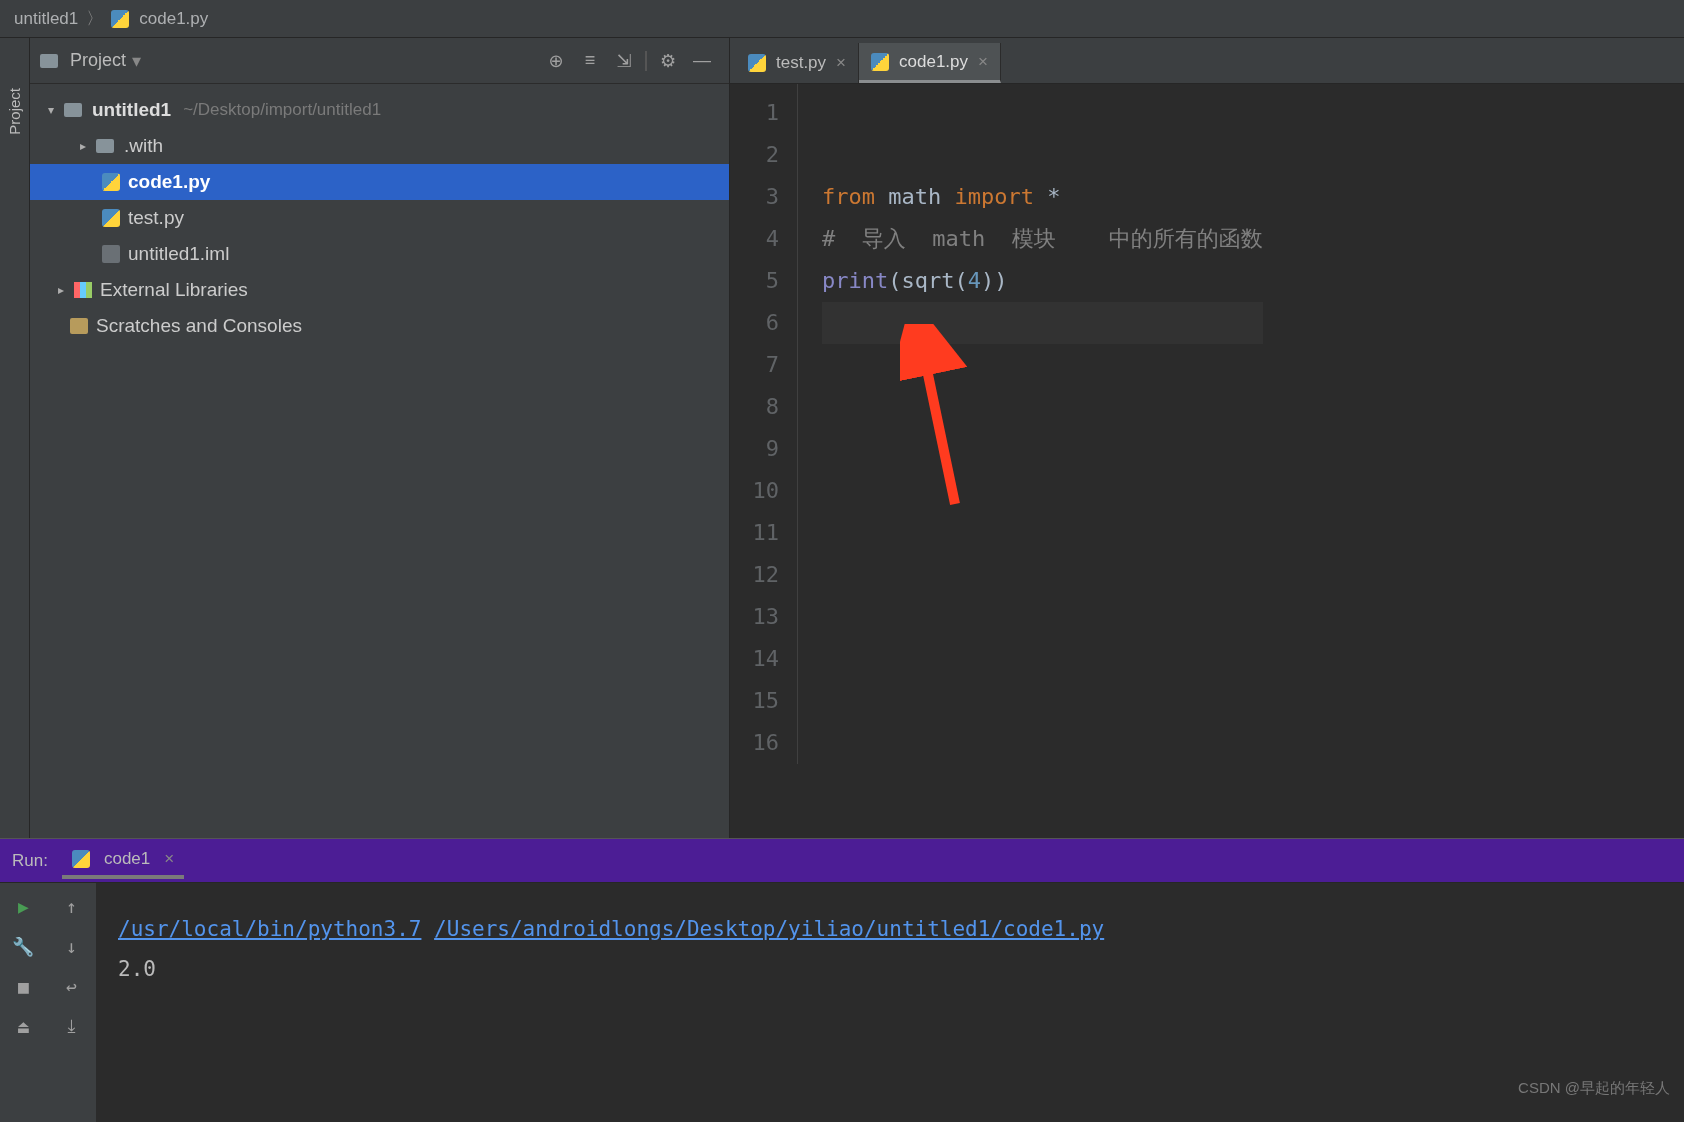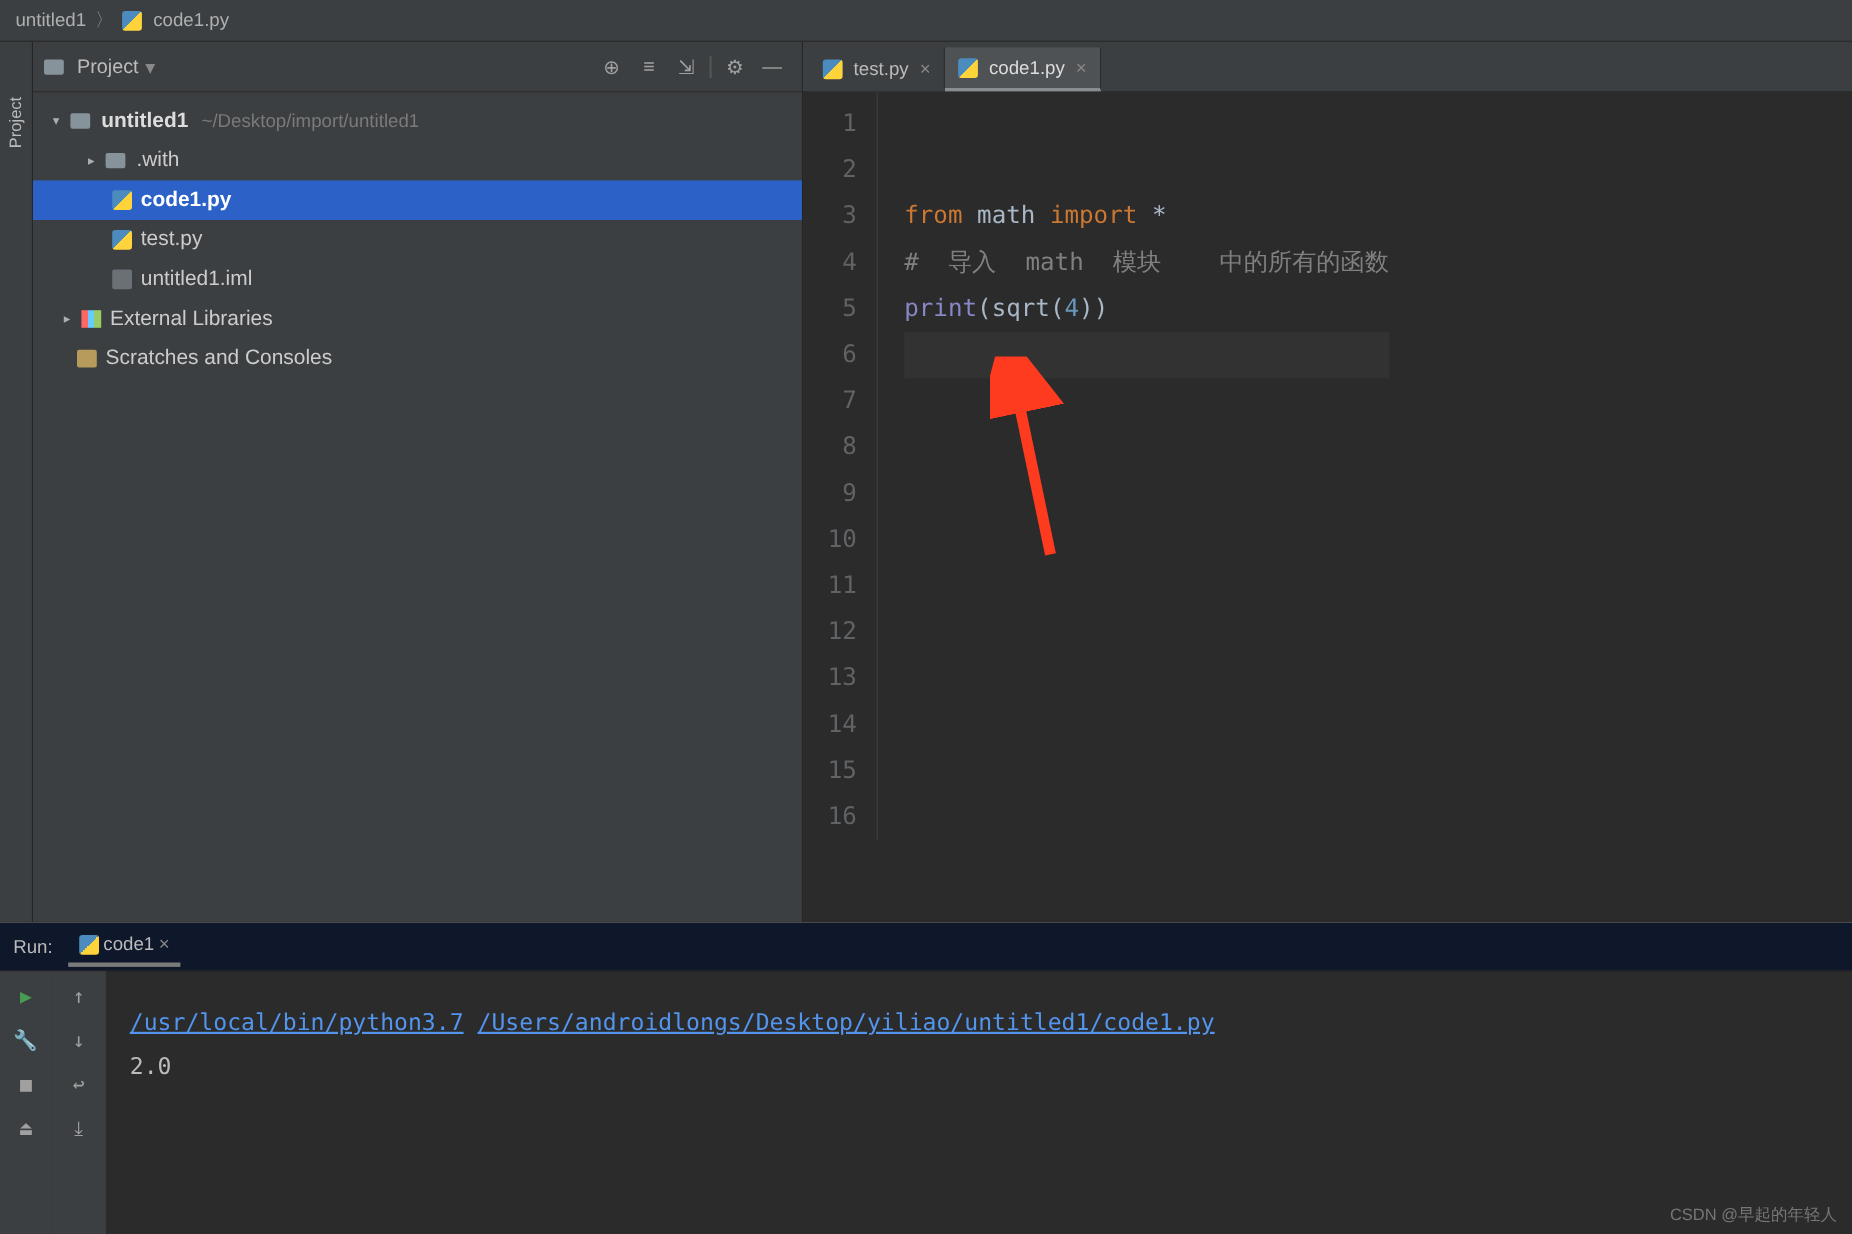--- a/index.html
+++ b/index.html
@@ -42,30 +42,30 @@
 .cm { color:#808080; }
 .kw { color:#cc7832; }
 .bi { color:#8888c6; }
 .num { color:#6897bb; }
 .op { color:#a9b7c6; }
 .txt { color:#a9b7c6; }
 .arrow { position:absolute; left:170px; top:240px; pointer-events:none; }
 
 
 .run { height:284px; background:#2b2b2b; border-top:1px solid #555; display:flex; flex-direction:column; }
-.run-hdr { height:44px; display:flex; align-items:center; background:#0f172a; padding:0 12px; gap:14px; border-bottom:1px solid #262626; }
-.run-tab { display:flex; align-items:center; gap:0; padding:6px 10px; border-bottom:4px solid #7a7a7a; }
+.run-hdr { height:44px; display:flex; align-items:center; background:#4c1d95; padding:0 12px; gap:14px; border-bottom:1px solid #262626; }
+.run-tab { display:flex; align-items:center; gap:10px; padding:6px 10px; border-bottom:4px solid #7a7a7a; }
 .run-tab .x { color:#888; margin-left:4px; }
 .run-body { flex:1; display:flex; align-items:stretch; font-family:"Menlo","Consolas",monospace; font-size:21px; }
 .run-tb { width:48px; border-right:1px solid #3c3f41; display:flex; flex-direction:column; align-items:center; padding-top:10px; gap:14px; background:#3c3f41; }
 .run-tb2 { width:48px; border-right:1px solid #3c3f41; display:flex; flex-direction:column; align-items:center; padding-top:10px; gap:14px; background:#3c3f41; }
 .run-out { flex:1; padding:26px 22px; line-height:40px; color:#bbb; }
 .run-out a { color:#5394ec; text-decoration:underline; }
 .play { color:#499c54; }
-.watermark { position:absolute; right:14px; bottom:8px; color:#777; font-size:15px; }
+.watermark { position:absolute; right:14px; bottom:24px; color:#777; font-size:15px; }
 </style>
 </head>
 <body>
 
 <div class="crumbs">
   <span>untitled1</span>
   <span class="chev">〉</span>
   <span class="py-icon"></span>
   <span>code1.py</span>
 </div>

